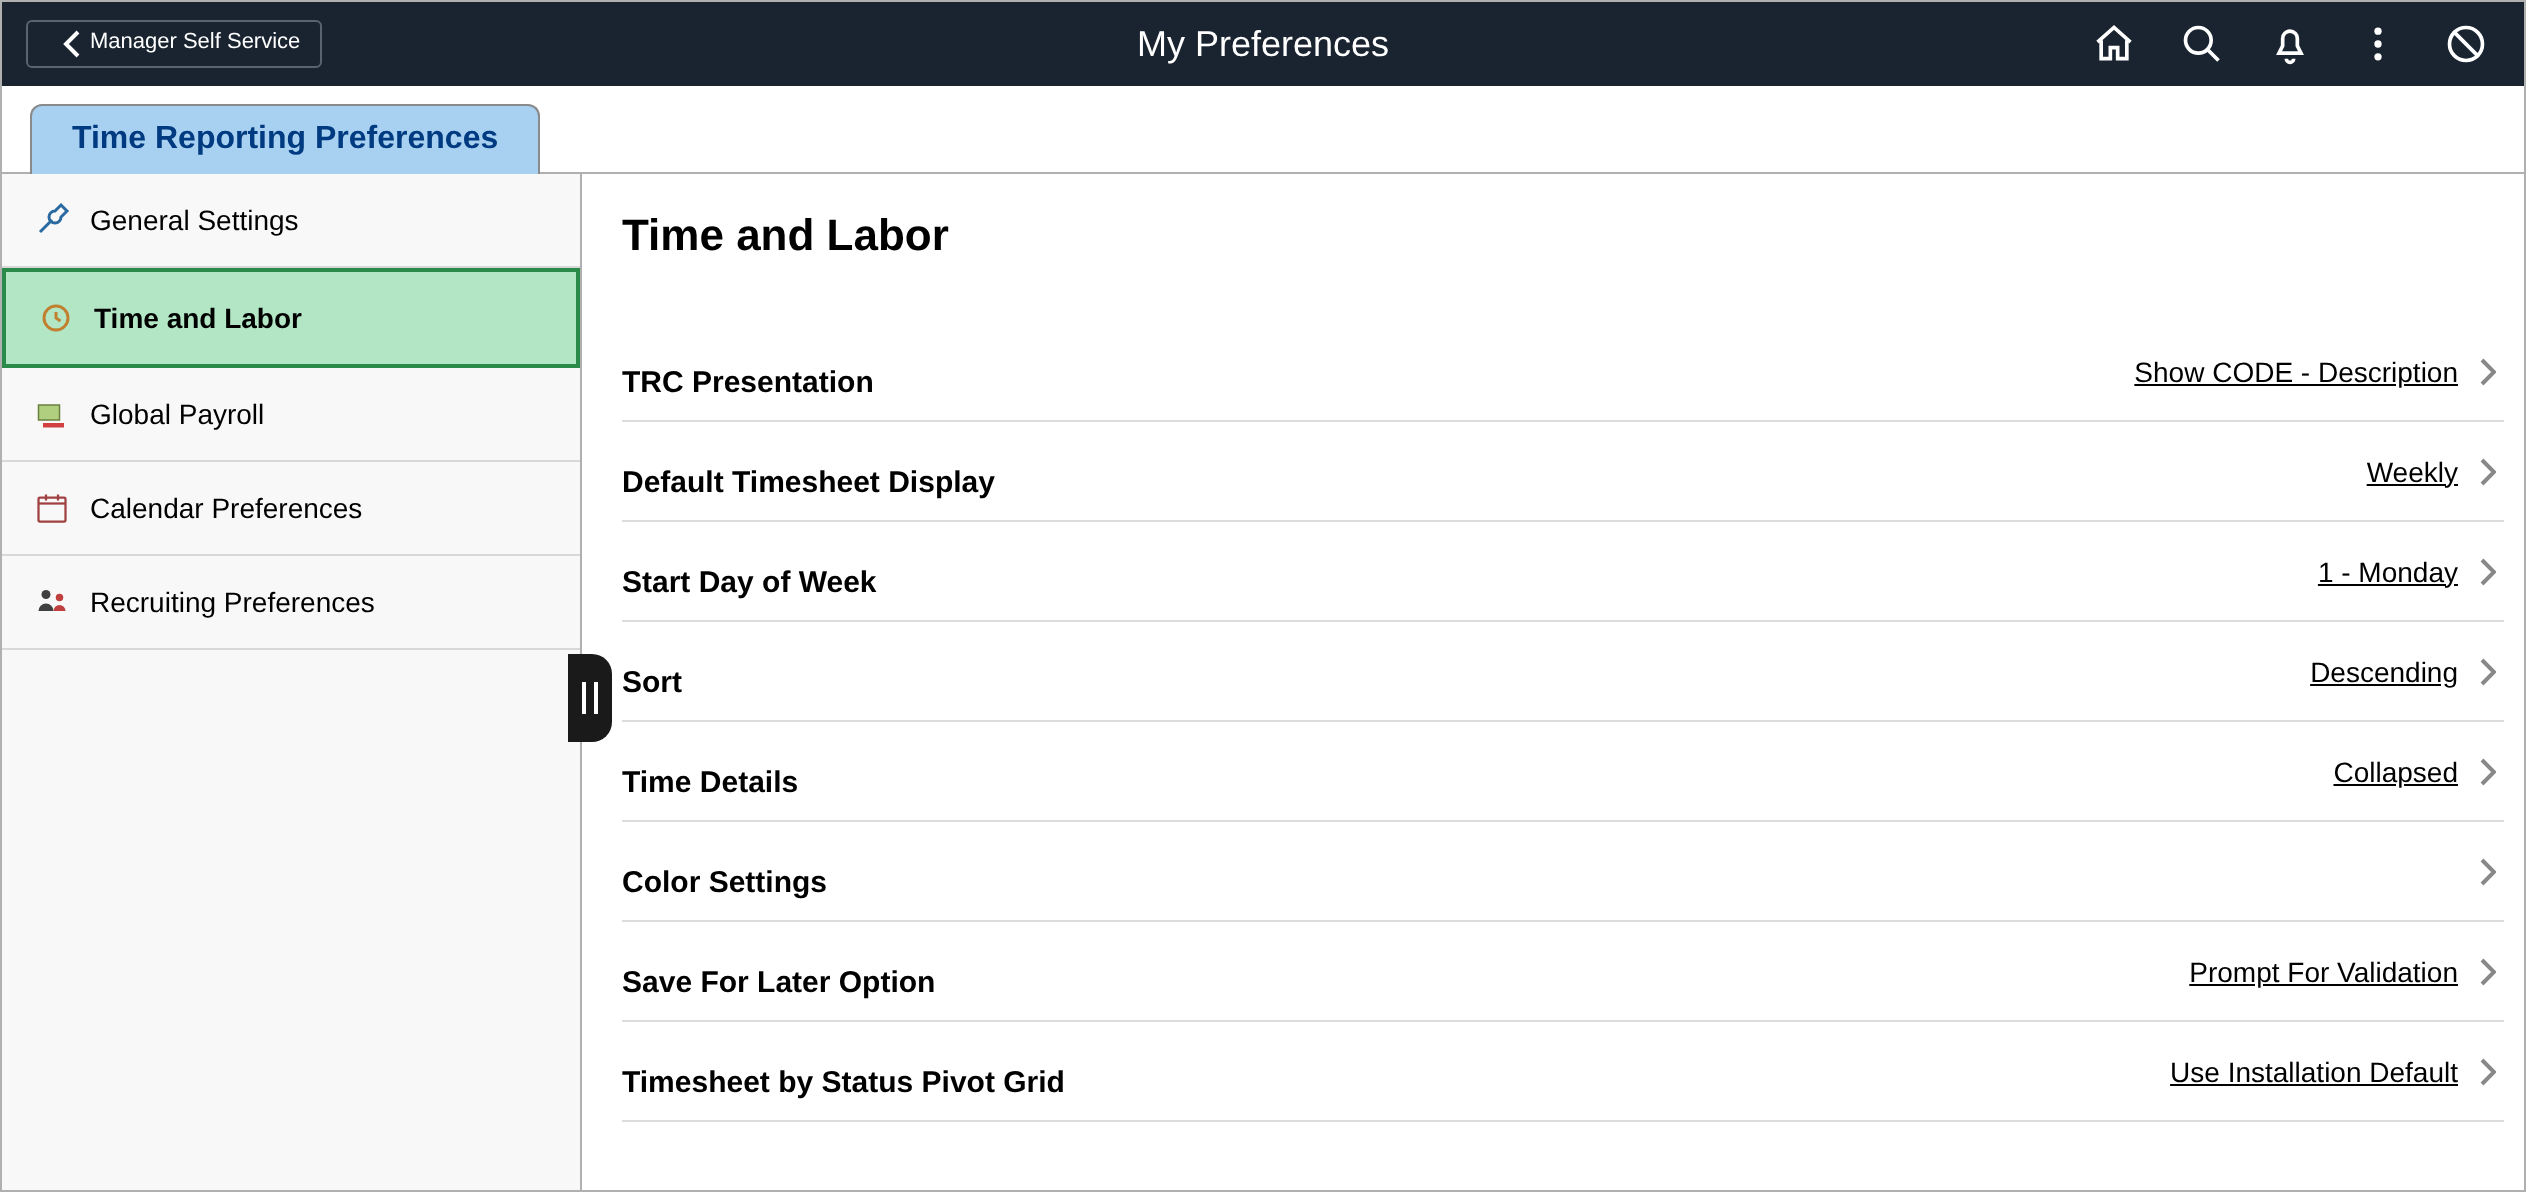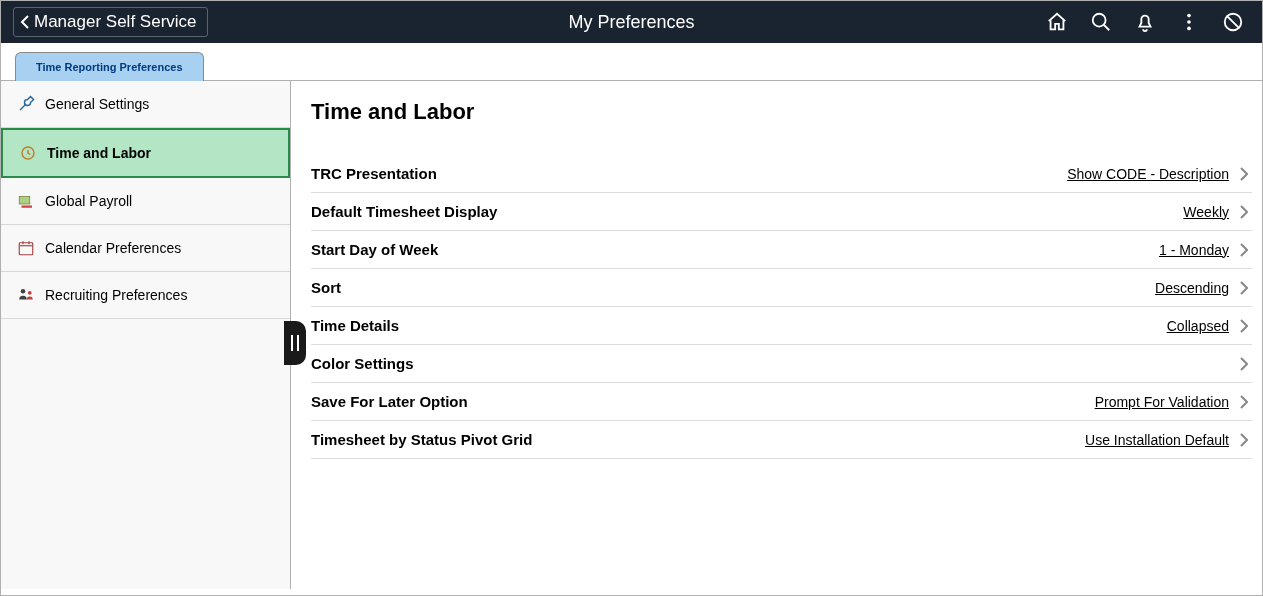--- a/index.html
+++ b/index.html
@@ -16,24 +16,24 @@
     color: #fff;
     height: 42px;
     display: flex;
     align-items: center;
     padding: 0 12px;
     position: relative;
   }
   .back-btn {
     border: 1px solid #5a6470;
     border-radius: 3px;
-    padding: 4px 10px 4px 6px;
-    display: flex;
-    align-items: center;
-    font-size: 17px;
+    padding: 4px 10px 4px 17px;
+    display: flex;
+    align-items: flex-start;
+    font-size: 11px;
     cursor: pointer;
   }
   .back-btn svg { margin-right: 4px; }
   .header-title {
     position: absolute;
     left: 50%;
     transform: translateX(-50%);
     font-size: 18px;
     font-weight: 400;
   }
@@ -53,21 +53,21 @@
     display: flex;
     border-bottom: 1px solid #b0b0b0;
     padding: 8px 0 0 14px;
     background: #fff;
   }
   .tab {
     border: 1px solid #8a8a8a;
     border-bottom: none;
     border-radius: 6px 6px 0 0;
     padding: 8px 20px;
-    font-size: 11px;
+    font-size: 16px;
     margin-right: 4px;
     cursor: pointer;
     background: #fff;
     position: relative;
     top: 1px;
   }
   .tab.active {
     background: #a8d0f0;
     font-weight: bold;
     color: #003a80;
@@ -145,20 +145,21 @@
     border-bottom: 1px solid #dcdcdc;
     padding: 10px 4px 10px 0;
     cursor: pointer;
   }
   .pref-row:first-of-type {
     border-top: 1px solid #dcdcdc;
   }
   .pref-label {
     font-weight: bold;
     font-size: 15px;
+    margin-top: 12px;
   }
   .pref-value {
     font-size: 14px;
     color: #000;
     display: flex;
     align-items: center;
     gap: 10px;
     text-decoration: underline;
   }
   .chev {

